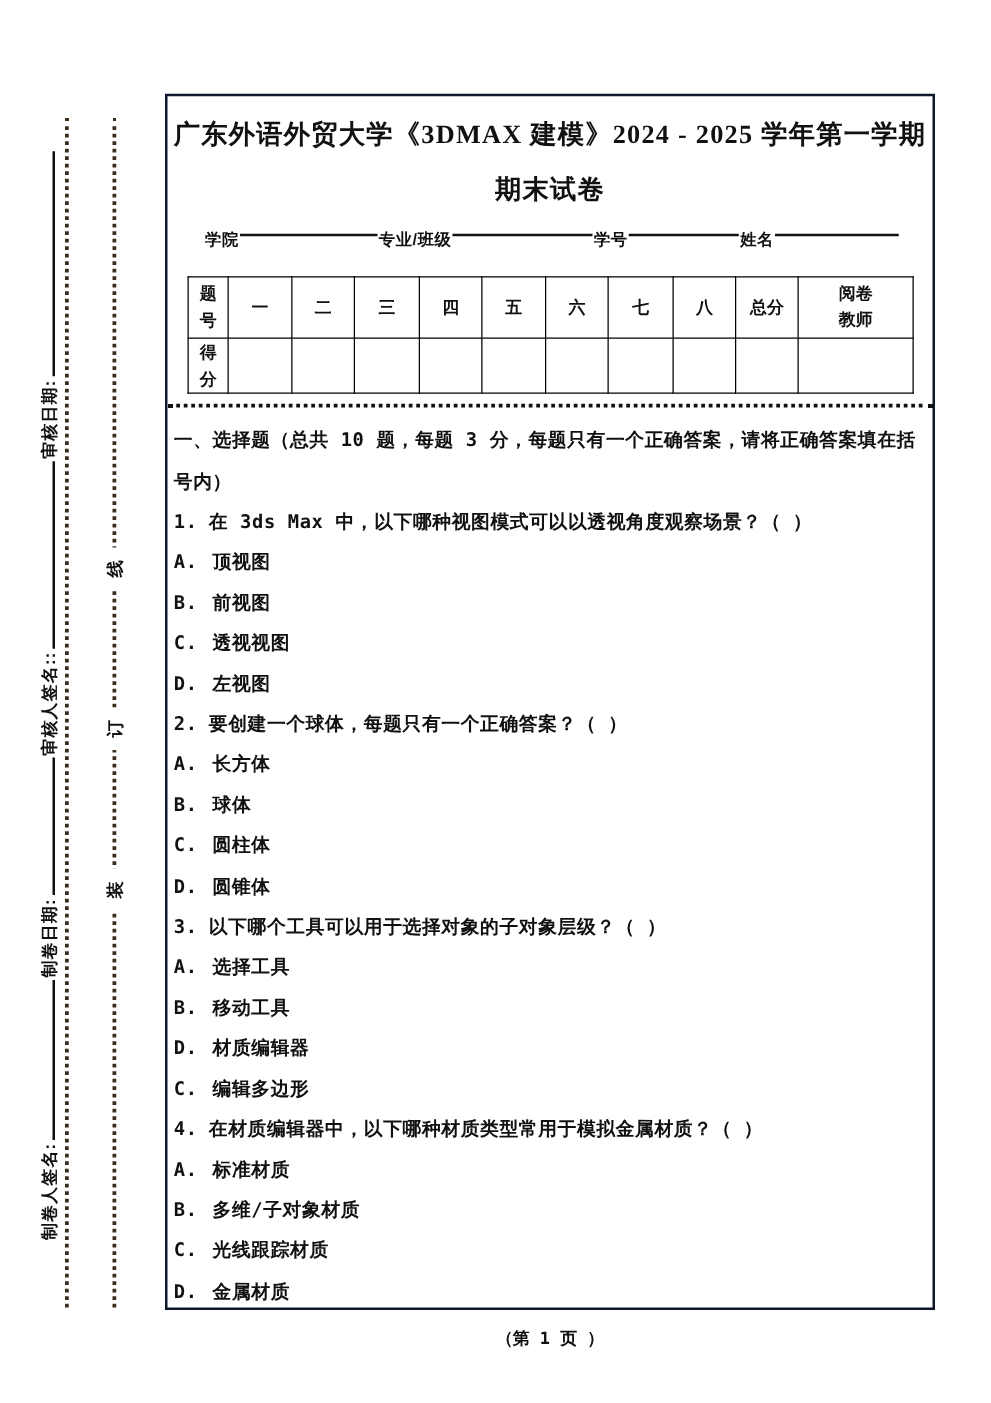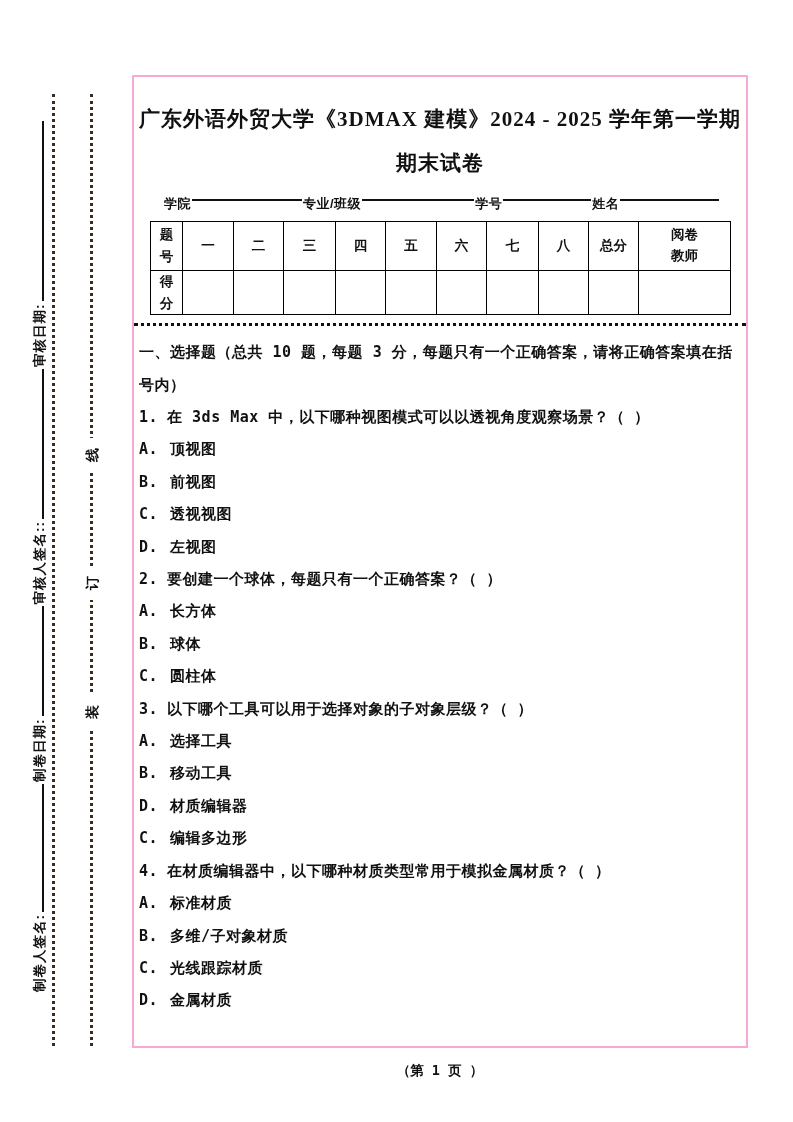--- a/index.html
+++ b/index.html
@@ -15,29 +15,29 @@
   .sig-blank{display:inline-block;border-bottom:2px solid #111;height:2px;margin:0 2px 4px 2px;}
   .vdots{position:absolute;top:94px;height:952px;width:0;border-left:3px dotted #3b2d1e;}
   .vdots-a{left:52px;}
   .vdots-b{left:90px;}
   .bind-char{position:absolute;left:75px;width:34px;height:20px;line-height:20px;
              text-align:center;font-size:14px;font-weight:bold;background:#fff;
              transform:rotate(-90deg);z-index:2;}
 
   
   .content-box{position:absolute;left:132px;top:75px;width:616px;height:973px;
-               border:2px solid #f9a8d4;box-sizing:border-box;padding-top:20px;background:#fff;}
+               border:2px solid #0f172a;box-sizing:border-box;padding-top:8px;background:#fff;}
   .title{font-family:"Liberation Serif","DejaVu Serif",serif;font-size:21px;font-weight:600;
          line-height:44px;text-align:center;letter-spacing:1px;padding:0 2px;}
   .student-row{display:flex;margin:12px 26px 0 30px;height:22px;
                font-size:13px;font-weight:bold;}
   .fld-label{white-space:nowrap;letter-spacing:.5px;line-height:1.1;}
   .fld-blank{display:inline-block;border-bottom:2px solid #111;height:2px;margin:0 1px 1px 1px;}
 
-  .score-table{border-collapse:collapse;table-layout:fixed;width:580px;margin:2px 0 0 16px;
+  .score-table{border-collapse:collapse;table-layout:fixed;width:580px;margin:14px 0 0 16px;
                font-size:13.5px;font-weight:bold;text-align:center;}
   .score-table td{border:1.5px solid #000;vertical-align:middle;padding:0;}
   .score-table tr.hdr td{height:48px;}
   .score-table tr.scr td{height:37px;}
   .stack1{display:inline-block;width:15px;line-height:1.6;word-break:break-all;white-space:normal;}
   .stack2{display:inline-block;width:32px;line-height:1.55;word-break:break-all;white-space:normal;}
 
   .dotted-sep{margin-top:8px;border-top:3.5px dotted #111;height:0;}
 
   .qa{margin:10px 6px 0 5px;font-family:"DejaVu Sans Mono","Liberation Mono",monospace;
@@ -138,20 +138,21 @@
       <div id="questions">
           <div class="line"><span class="q-num">1.</span><span>在 3ds Max 中，以下哪种视图模式可以以透视角度观察场景？（  ）</span></div>
           <div class="line"><span class="opt-label">A.</span><span>顶视图</span></div>
           <div class="line"><span class="opt-label">B.</span><span>前视图</span></div>
           <div class="line"><span class="opt-label">C.</span><span>透视视图</span></div>
           <div class="line"><span class="opt-label">D.</span><span>左视图</span></div>
           <div class="line"><span class="q-num">2.</span><span>要创建一个球体，每题只有一个正确答案？（  ）</span></div>
           <div class="line"><span class="opt-label">A.</span><span>长方体</span></div>
           <div class="line"><span class="opt-label">B.</span><span>球体</span></div>
           <div class="line"><span class="opt-label">C.</span><span>圆柱体</span></div>
+          <div class="line"><span class="opt-label">D.</span><span>圆锥体</span></div>
           <div class="line"><span class="q-num">3.</span><span>以下哪个工具可以用于选择对象的子对象层级？（  ）</span></div>
           <div class="line"><span class="opt-label">A.</span><span>选择工具</span></div>
           <div class="line"><span class="opt-label">B.</span><span>移动工具</span></div>
           <div class="line"><span class="opt-label">D.</span><span>材质编辑器</span></div>
           <div class="line"><span class="opt-label">C.</span><span>编辑多边形</span></div>
           <div class="line"><span class="q-num">4.</span><span>在材质编辑器中，以下哪种材质类型常用于模拟金属材质？（  ）</span></div>
           <div class="line"><span class="opt-label">A.</span><span>标准材质</span></div>
           <div class="line"><span class="opt-label">B.</span><span>多维/子对象材质</span></div>
           <div class="line"><span class="opt-label">C.</span><span>光线跟踪材质</span></div>
           <div class="line"><span class="opt-label">D.</span><span>金属材质</span></div>

